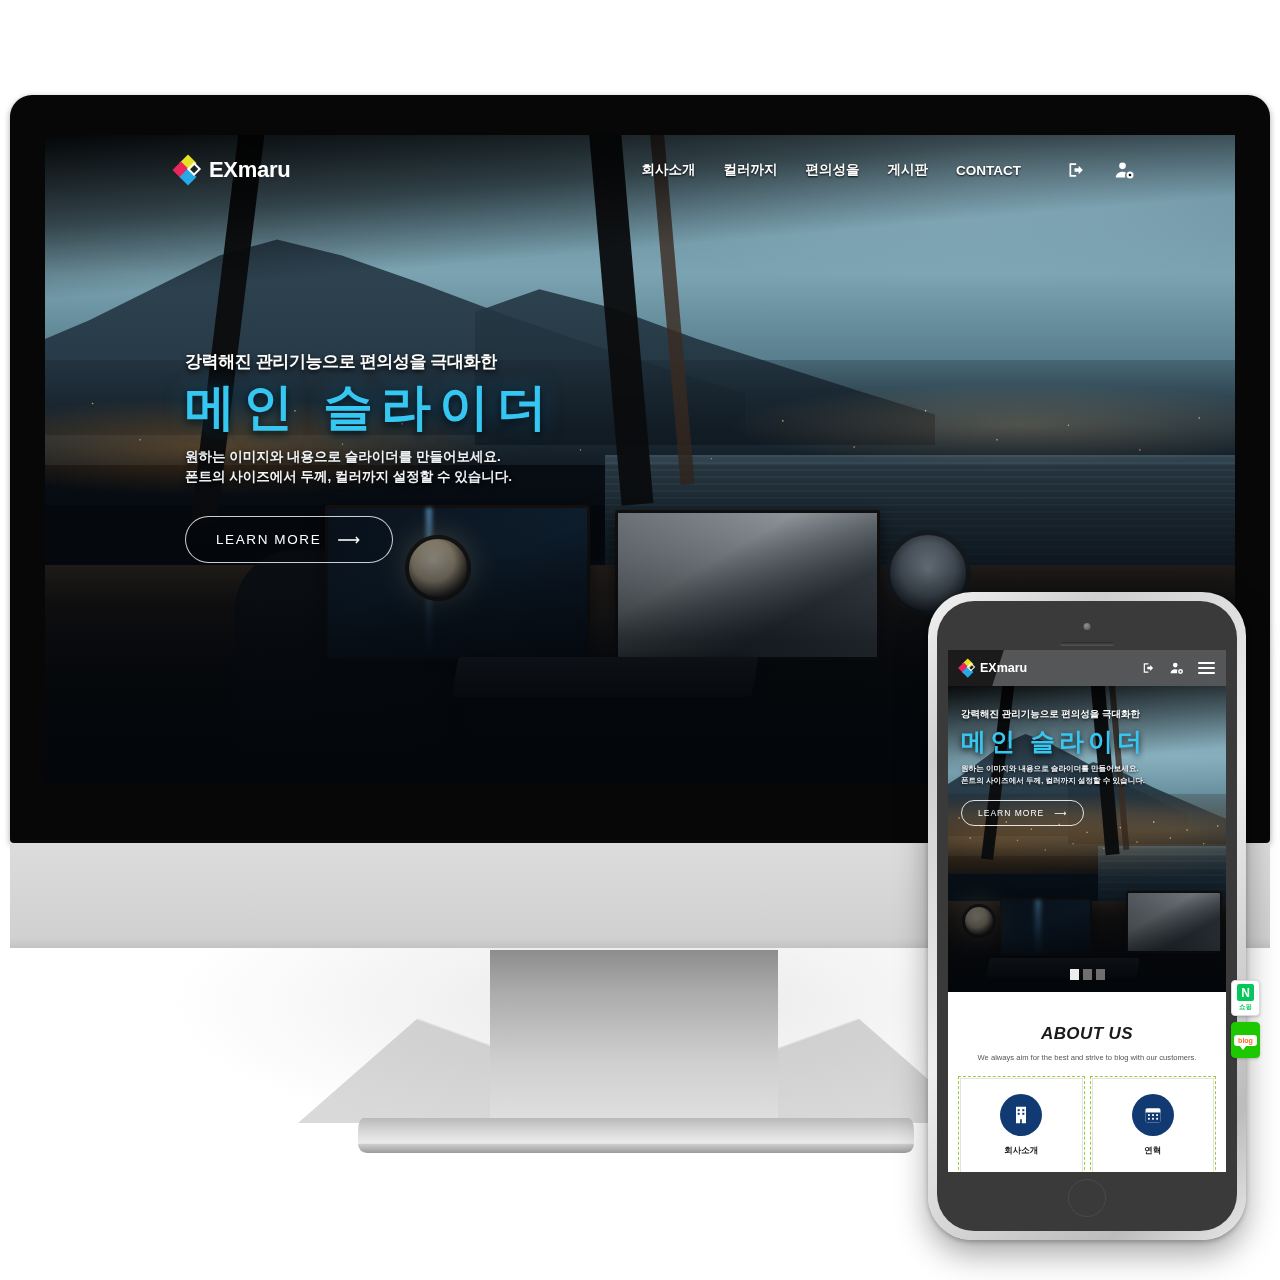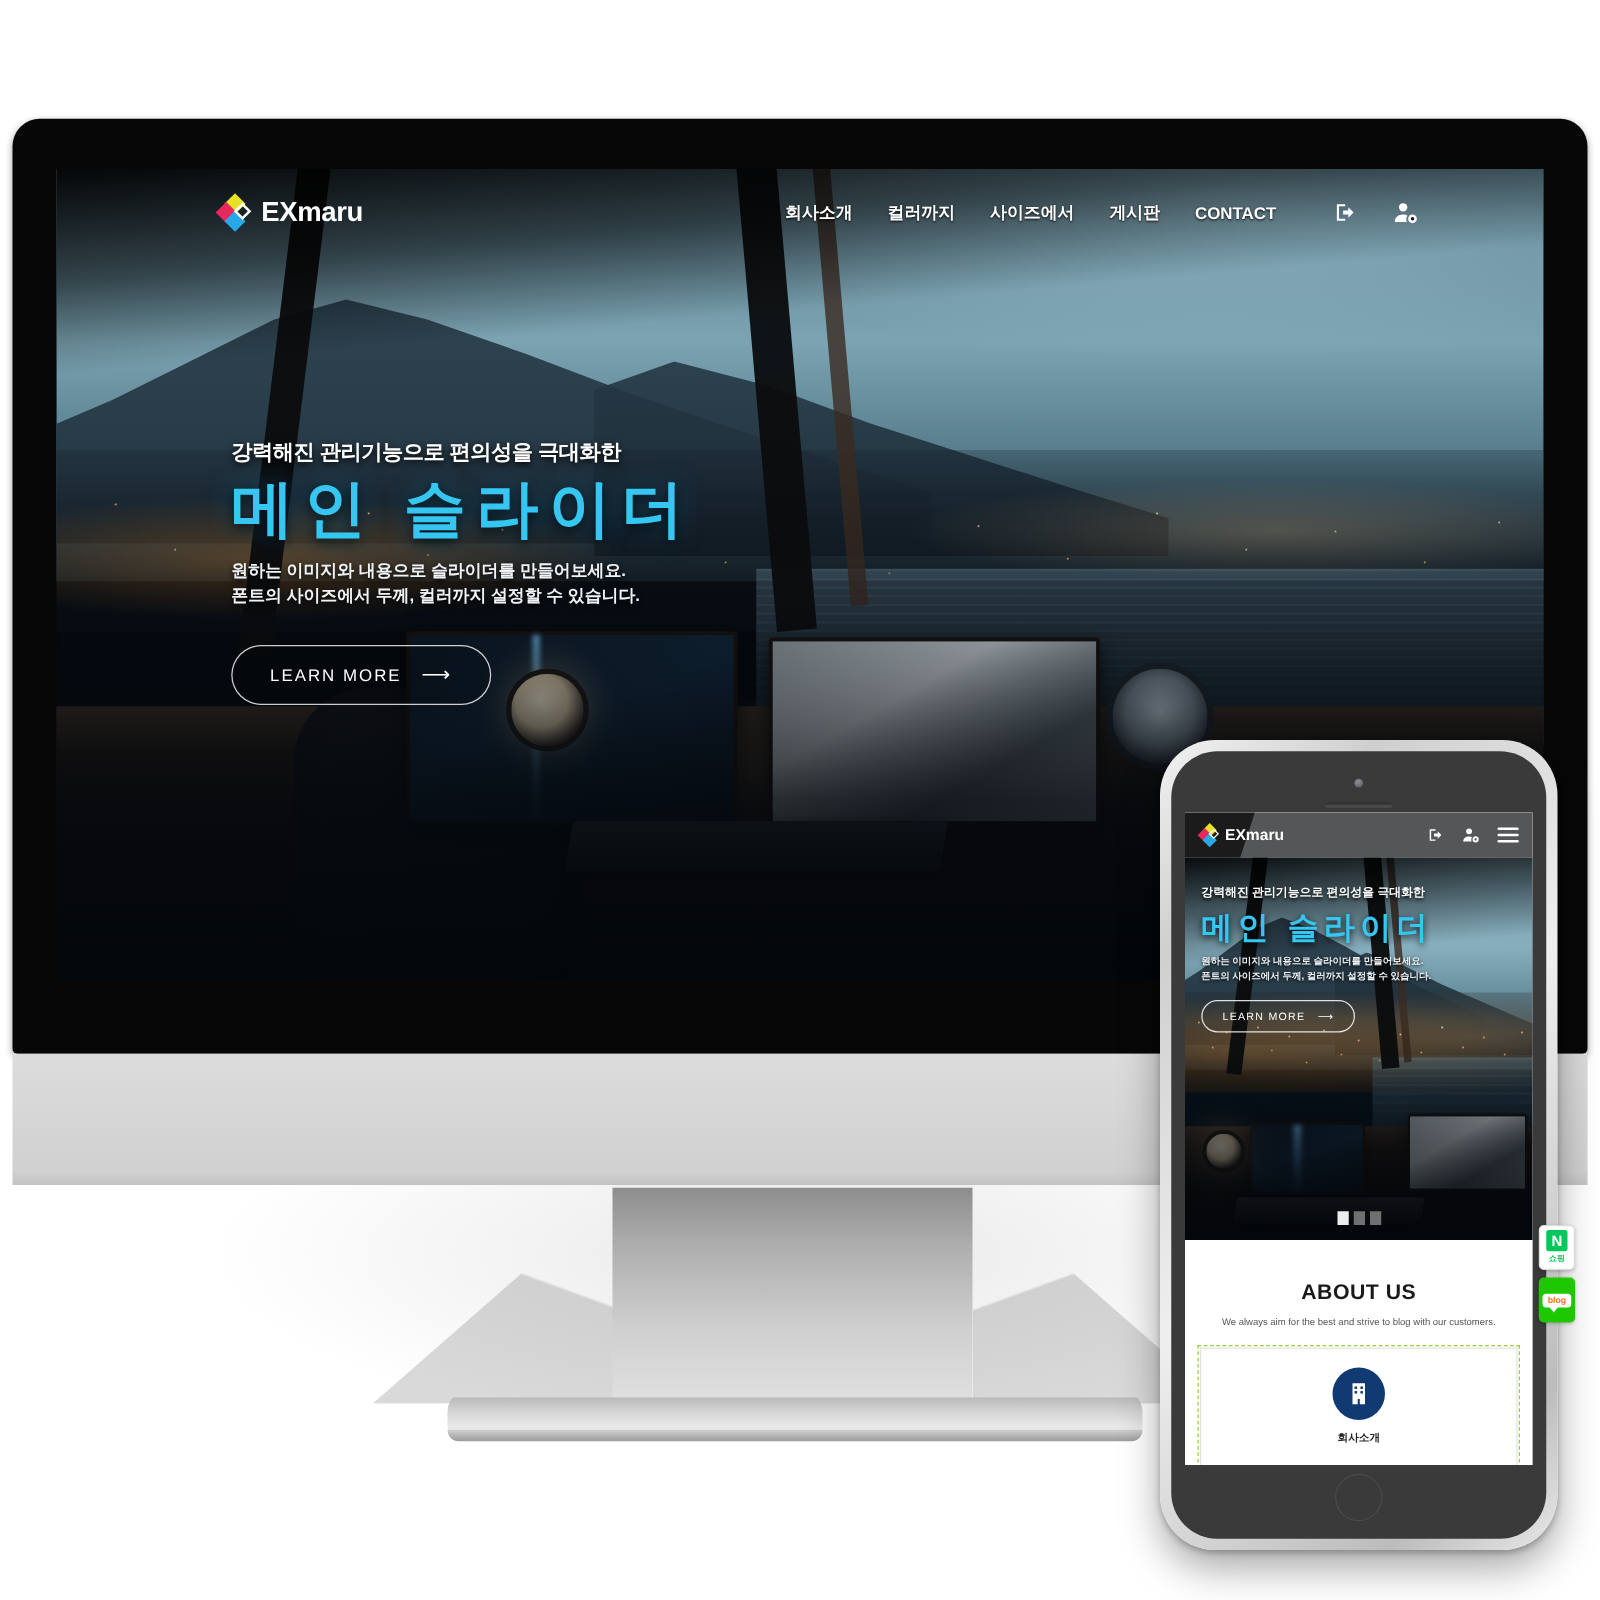--- a/index.html
+++ b/index.html
@@ -318,21 +318,21 @@
   .m-btn {
     margin-top:13px; display:inline-flex; align-items:center; gap:10px;
     border:1px solid rgba(255,255,255,.85); border-radius:999px;
     padding:7px 16px; color:#fff; font-size:8.5px; letter-spacing:1px; cursor:pointer;
   }
   .m-dots { position:absolute; left:0; right:0; bottom:12px; display:flex; justify-content:center; gap:4px; z-index:5; }
   .m-dots i { width:9px; height:11px; display:block; background:#6f6f6f; }
   .m-dots i.on { background:#ededed; }
 
   .m-about { background:#fff; padding:32px 12px 0; text-align:center; position:relative; }
-  .m-about h2 { font-size:17px; font-weight:bold; color:#1a1a1a; letter-spacing:.4px; }
+  .m-about h2 { font-size:17px; font-weight:bold; color:#1a1a1a; letter-spacing:.4px;font-style:italic; }
   .m-about p { font-size:7.6px; color:#555; margin-top:9px; }
   .m-cards { display:flex; gap:9px; margin-top:16px; }
   .m-card {
     flex:1; border:1px solid #e3e3e3; background:#fff; height:95px;
     display:flex; flex-direction:column; align-items:center; justify-content:center; gap:9px;
     outline:1px dashed #9ccb3b; outline-offset:1px;
   }
   .m-card .circ {
     width:42px; height:42px; border-radius:50%; background:#113a72;
     display:flex; align-items:center; justify-content:center;
@@ -394,21 +394,21 @@
                 <i class="dia l"></i>
                 <i class="dia b"></i>
                 <i class="dia r"></i>
             </span>
             <span class="logo-text">EXmaru</span>
           </div>
 
           <nav class="nav">
             <a href="#">회사소개</a>
             <a href="#">컬러까지</a>
-            <a href="#">사이즈에서</a>
+            <a href="#">편의성을</a>
             <a href="#">게시판</a>
             <a href="#">CONTACT</a>
             <a href="#" style="margin-left:18px">
               <svg class="ico" viewBox="0 0 24 24" fill="#fff">
                 <path d="M3 4h8v2H5v12h6v2H3z"></path>
                   <path d="M14 7l5 5-5 5v-3H9v-4h5z"></path>
               </svg>
             </a>
             <a href="#">
               <svg class="ico" viewBox="0 0 24 24" fill="#fff">
@@ -531,20 +531,35 @@
               <svg width="20" height="20" viewBox="0 0 24 24" fill="#fff">
                 <path d="M6 2h12v20h-5v-5h-2v5H6z"></path>
                 <rect x="8" y="5" width="2.4" height="2.4" fill="#113a72"></rect>
                 <rect x="13.6" y="5" width="2.4" height="2.4" fill="#113a72"></rect>
                 <rect x="8" y="9.4" width="2.4" height="2.4" fill="#113a72"></rect>
                 <rect x="13.6" y="9.4" width="2.4" height="2.4" fill="#113a72"></rect>
               </svg>
             </span>
             <span class="lbl">회사소개</span>
           </div>
+          <div class="m-card">
+            <span class="circ">
+              <svg width="20" height="20" viewBox="0 0 24 24" fill="#fff">
+                <rect x="3" y="4" width="18" height="17" rx="2"></rect>
+                <rect x="3" y="9" width="18" height="12" fill="#113a72"></rect>
+                <rect x="6" y="11" width="2.2" height="2.2" fill="#fff"></rect>
+                <rect x="10.9" y="11" width="2.2" height="2.2" fill="#fff"></rect>
+                <rect x="15.8" y="11" width="2.2" height="2.2" fill="#fff"></rect>
+                <rect x="6" y="15.4" width="2.2" height="2.2" fill="#fff"></rect>
+                <rect x="10.9" y="15.4" width="2.2" height="2.2" fill="#fff"></rect>
+                <rect x="15.8" y="15.4" width="2.2" height="2.2" fill="#fff"></rect>
+              </svg>
+            </span>
+            <span class="lbl">연혁</span>
+          </div>
         </div>
       </div>
     </div>
 
     <div class="float-btns">
       <div class="fb">
         <span class="nbox">N</span>
         <span class="ntxt">쇼핑</span>
       </div>
       <div class="fb blog">

